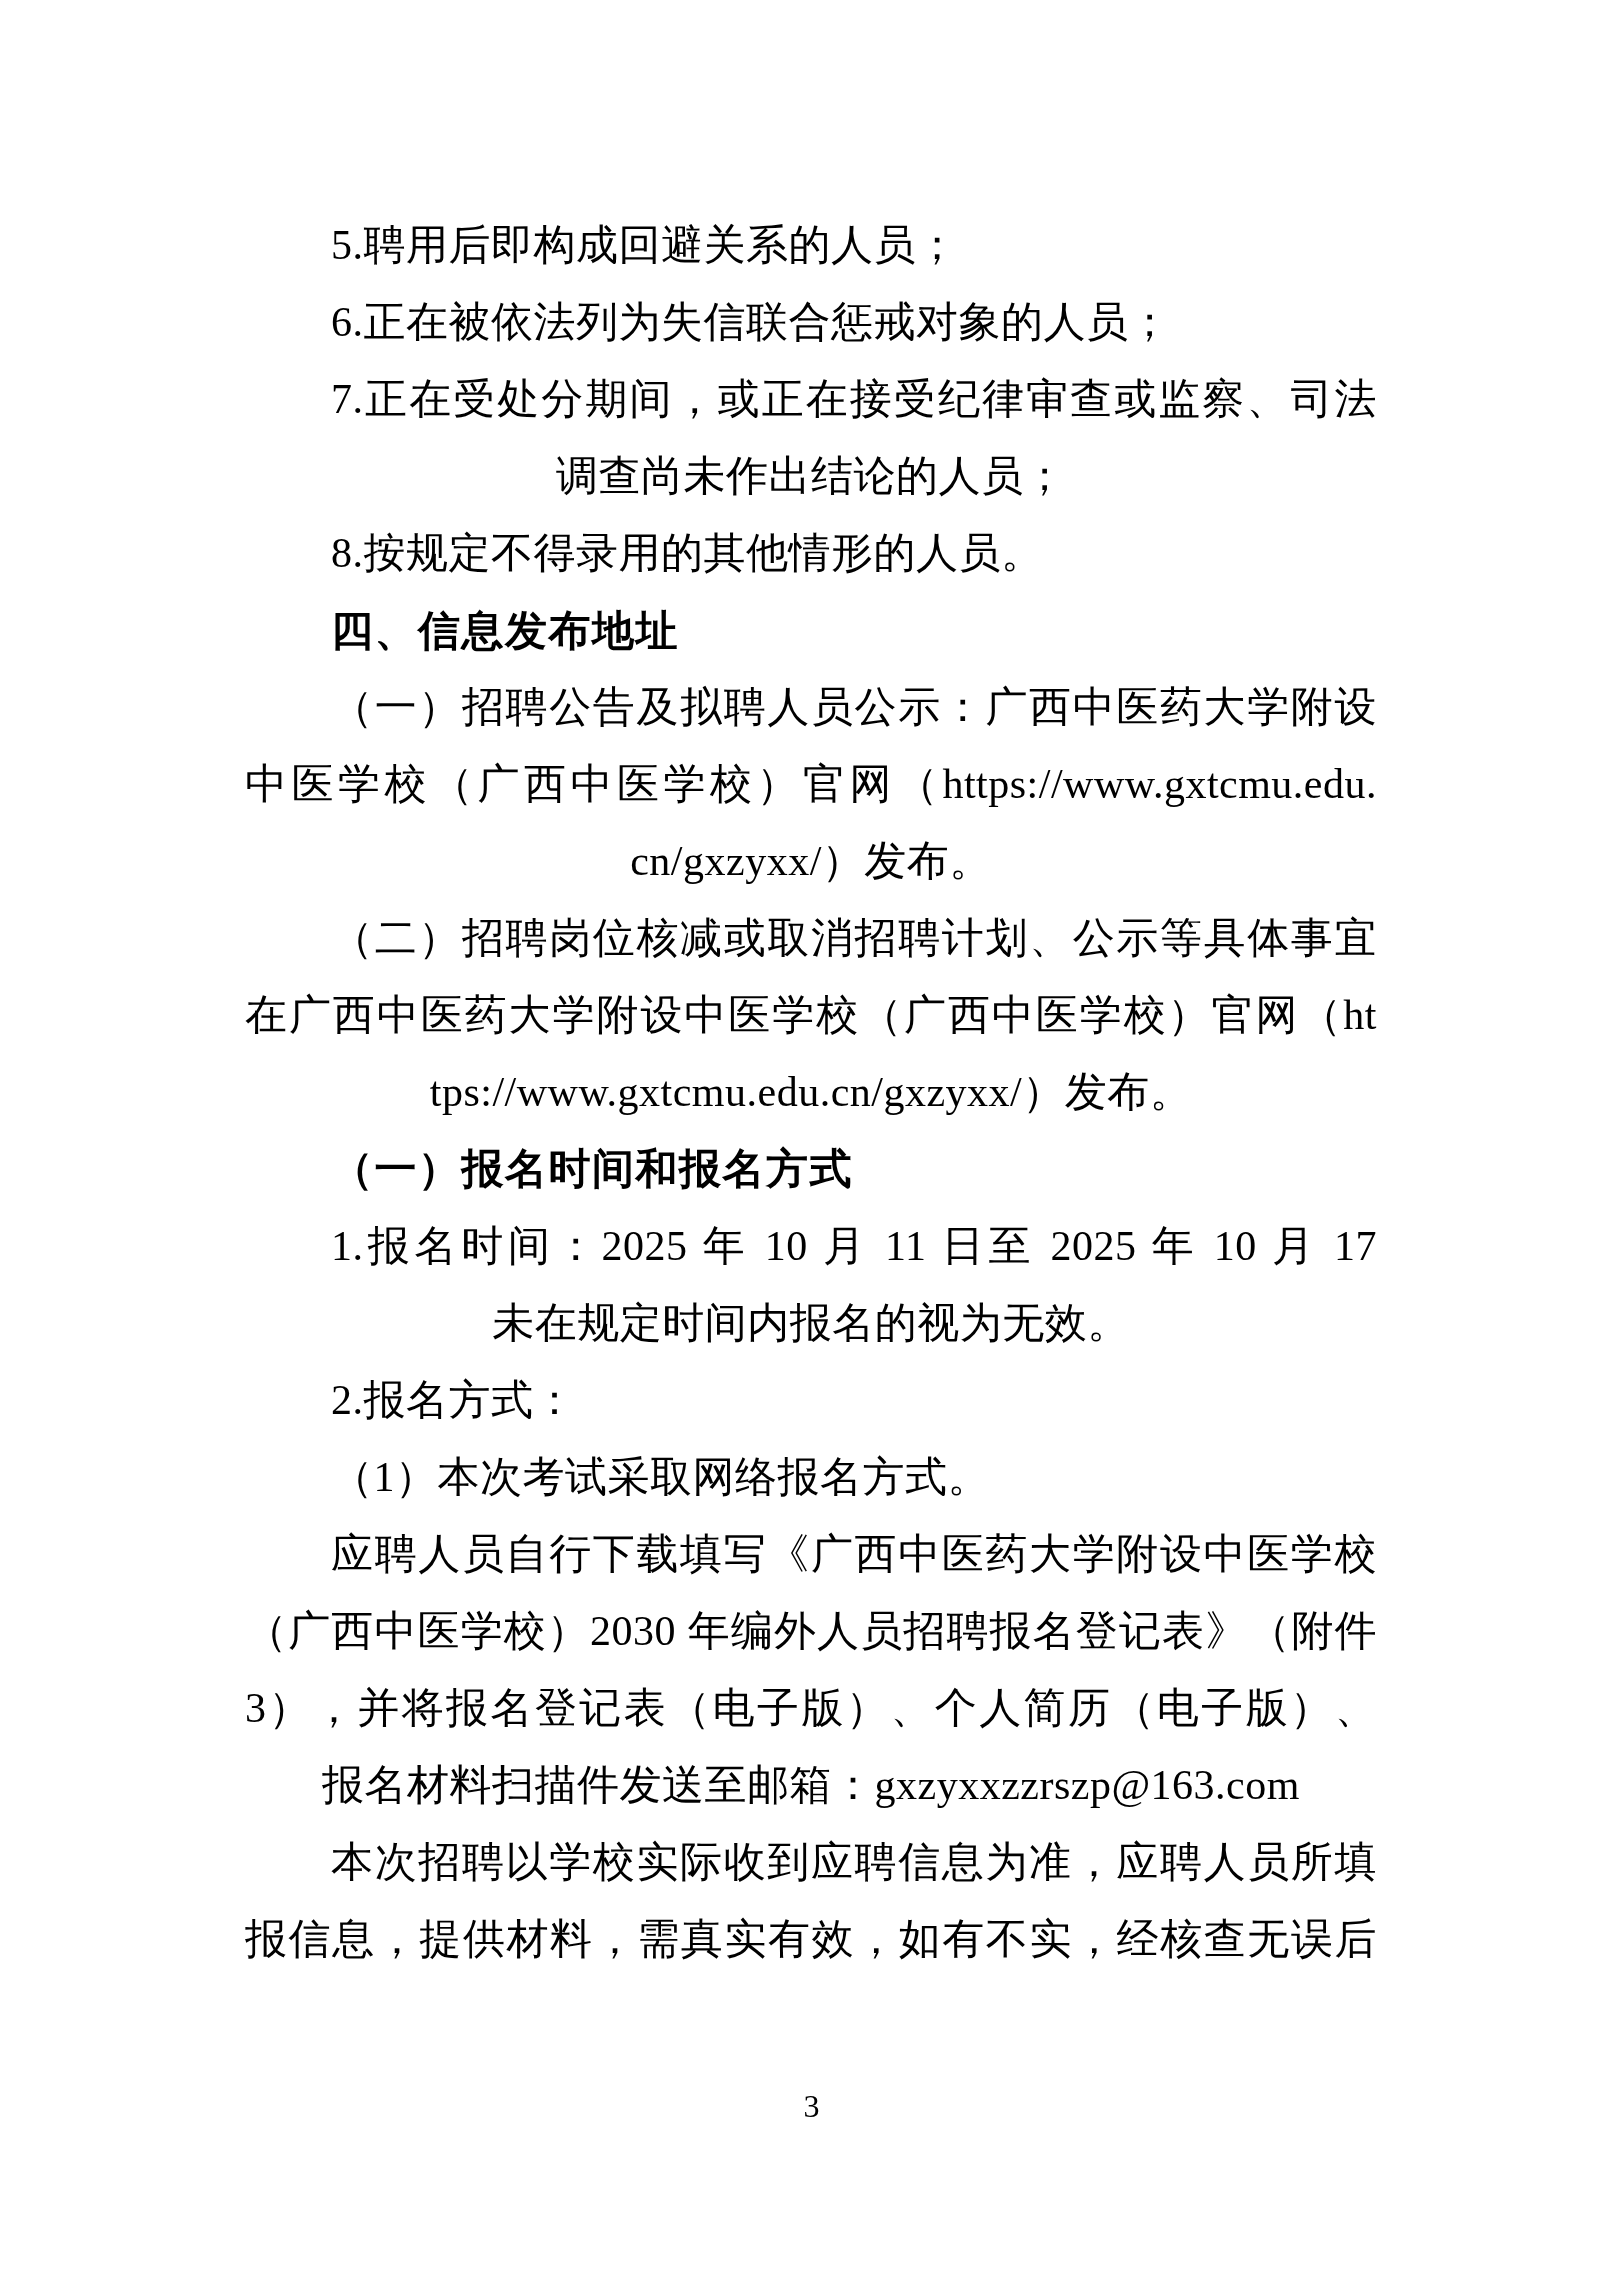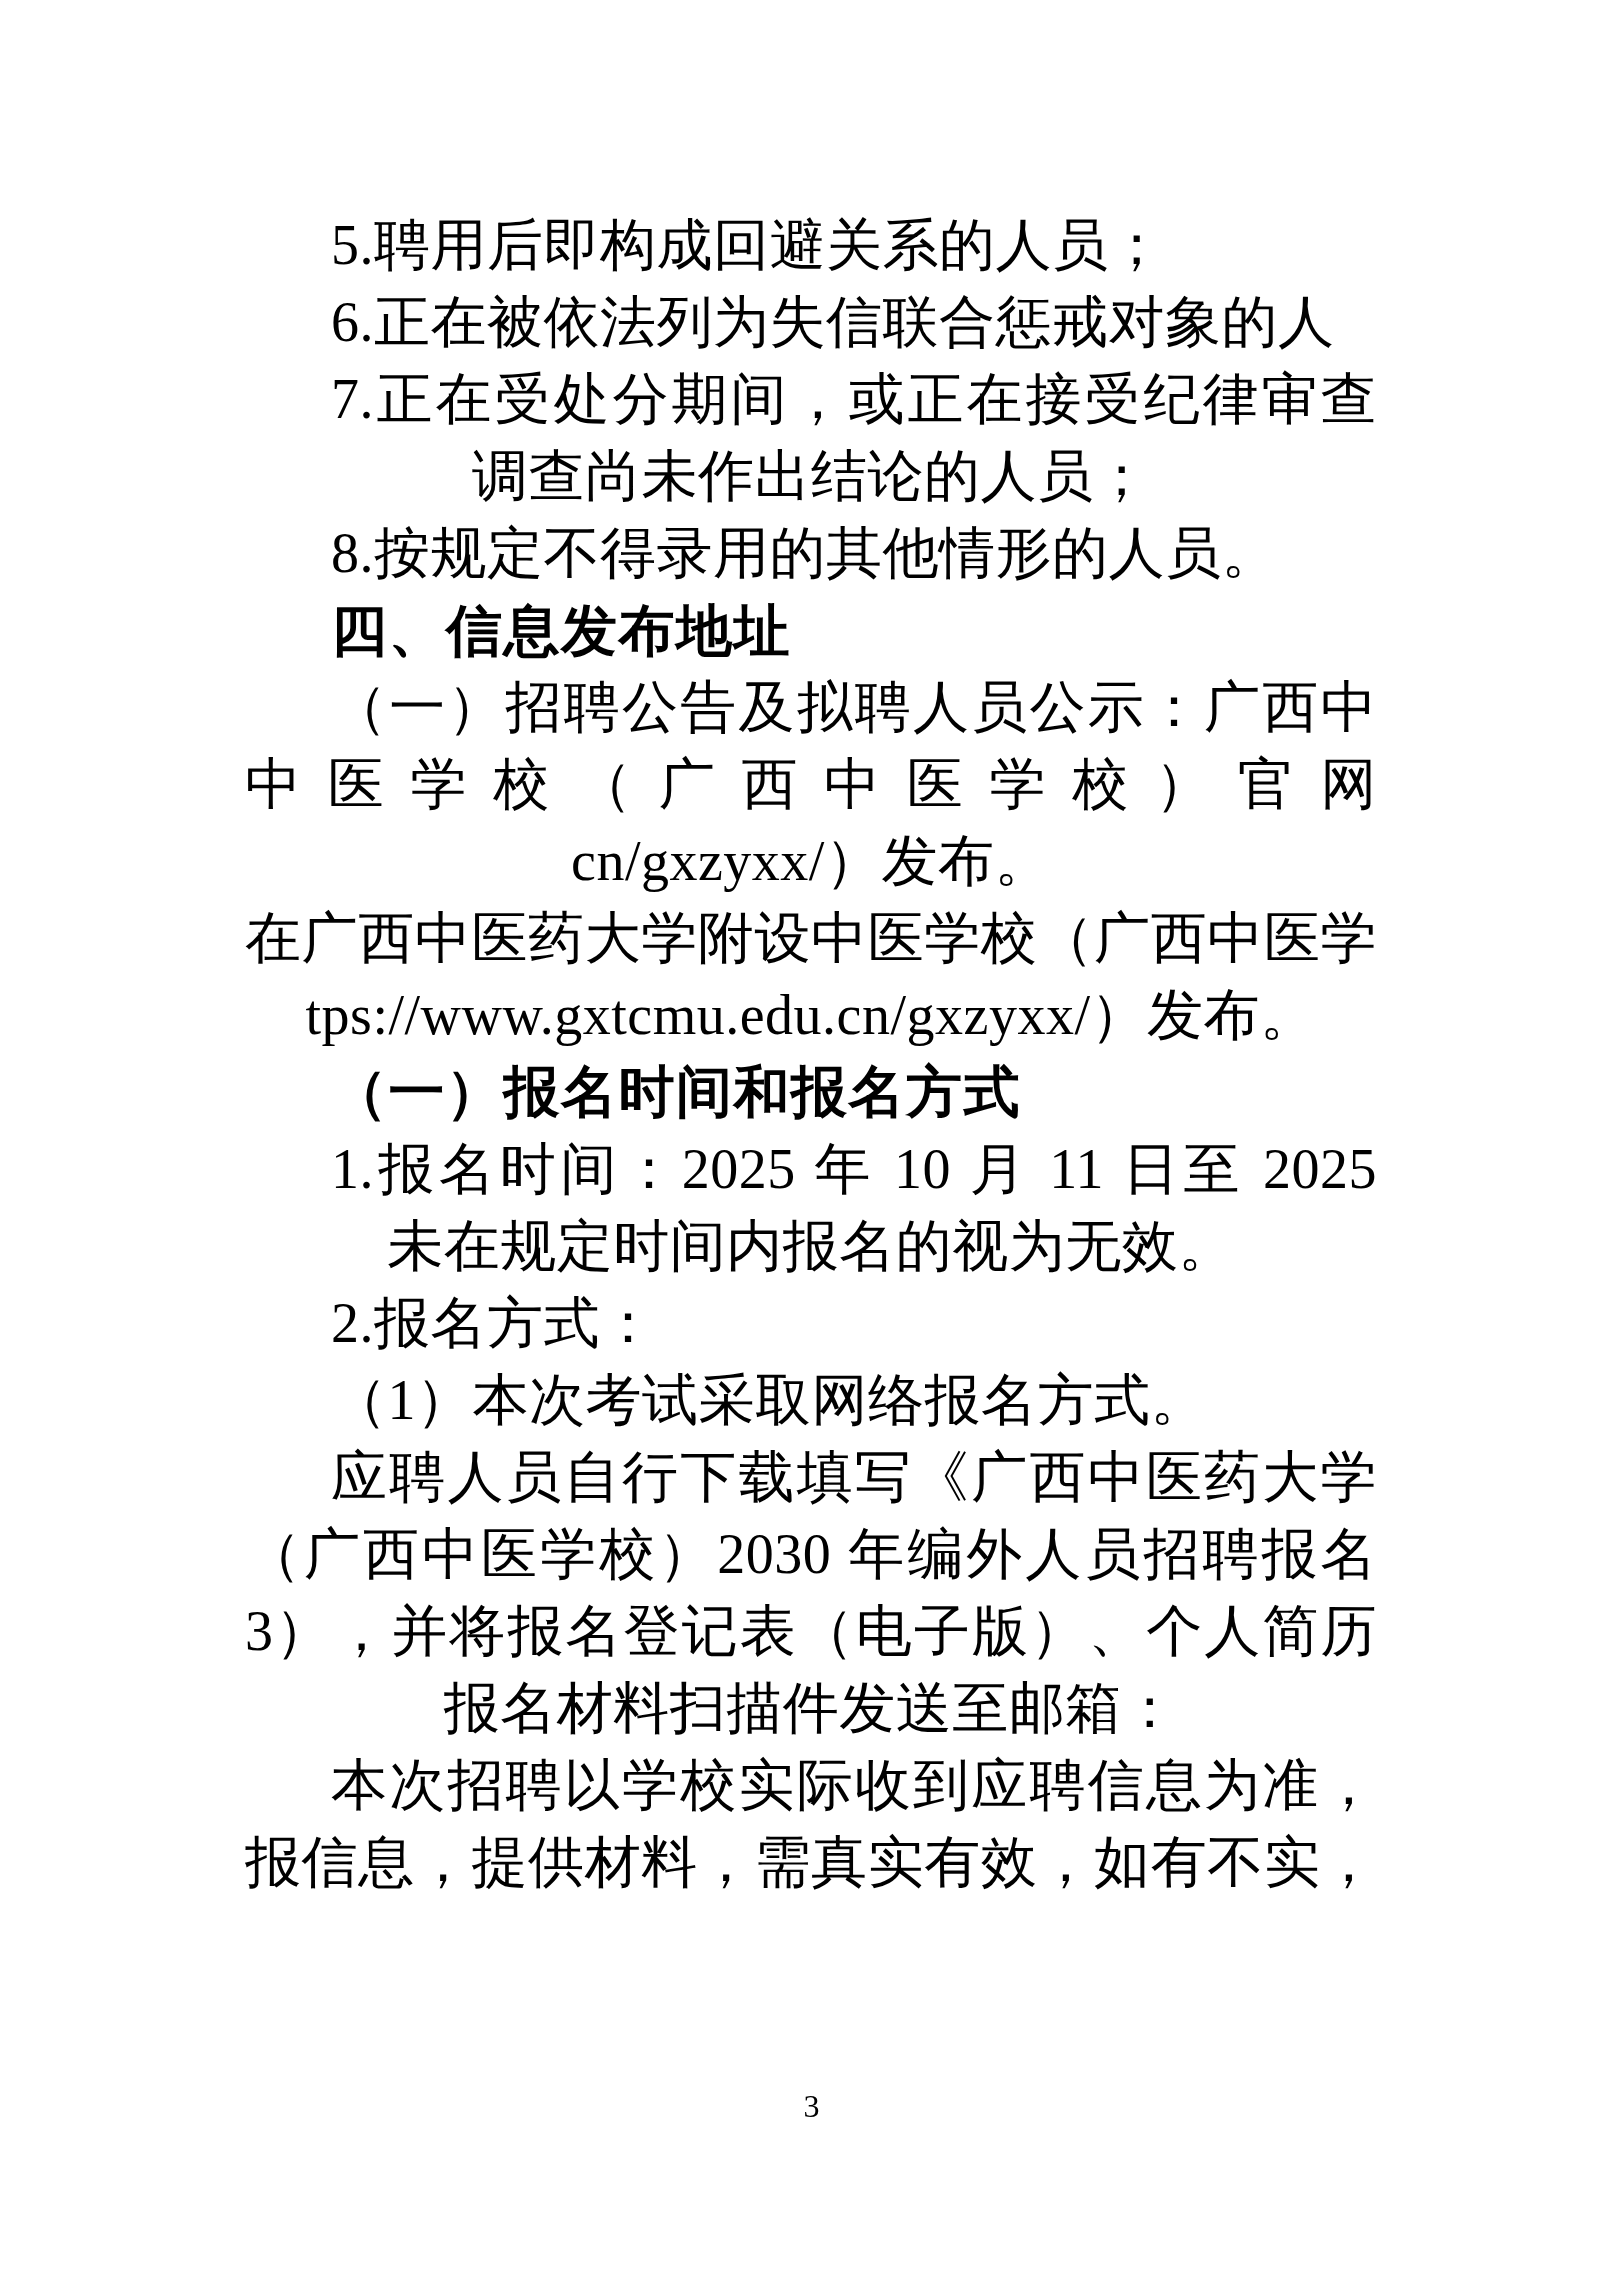--- a/index.html
+++ b/index.html
@@ -22,21 +22,21 @@
     height: 2295px;
     background: #ffffff;
   }
   .text-block {
     position: absolute;
     left: 245px;
     top: 207px;
     width: 1132px;
   }
   .line {
-    font-size: 56px;
+    font-size: 42px;
     line-height: 77px;
     height: 77px;
     overflow: hidden;
     text-align: left;
     letter-spacing: 0.5px;
   }
   
   .para { padding-left: 86px; }
   
   .cont { padding-left: 0; text-align: center; }
@@ -74,20 +74,21 @@
   <div class="text-block">
     <div class="line para">5.聘用后即构成回避关系的人员；</div>
     <div class="line para">6.正在被依法列为失信联合惩戒对象的人员；</div>
     <div class="line para just">7.正在受处分期间，或正在接受纪律审查或监察、司法</div>
     <div class="line cont">调查尚未作出结论的人员；</div>
     <div class="line para">8.按规定不得录用的其他情形的人员。</div>
     <div class="line para h-black">四、信息发布地址</div>
     <div class="line para just">（一）招聘公告及拟聘人员公示：广西中医药大学附设</div>
     <div class="line cont just">中医学校（广西中医学校）官网（https://www.gxtcmu.edu.</div>
     <div class="line cont">cn/gxzyxx/）发布。</div>
+    <div class="line para just">（二）招聘岗位核减或取消招聘计划、公示等具体事宜</div>
     <div class="line cont just">在广西中医药大学附设中医学校（广西中医学校）官网（ht</div>
     <div class="line cont">tps://www.gxtcmu.edu.cn/gxzyxx/）发布。</div>
     <div class="line para h-kai">（一）报名时间和报名方式</div>
     <div class="line para just">1.报名时间：2025 年 10 月 11 日至 2025 年 10 月 17 日，</div>
     <div class="line cont">未在规定时间内报名的视为无效。</div>
     <div class="line para">2.报名方式：</div>
     <div class="line para">（1）本次考试采取网络报名方式。</div>
     <div class="line para just">应聘人员自行下载填写《广西中医药大学附设中医学校</div>
     <div class="line cont just">（广西中医学校）2030 年编外人员招聘报名登记表》（附件</div>
     <div class="line cont just">3），并将报名登记表（电子版）、个人简历（电子版）、</div>

